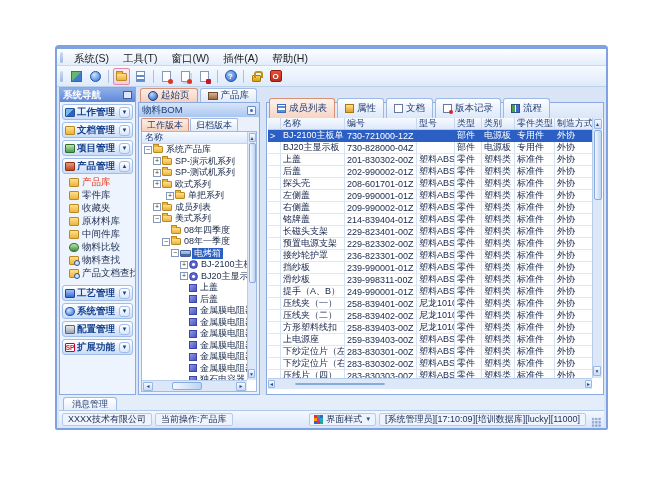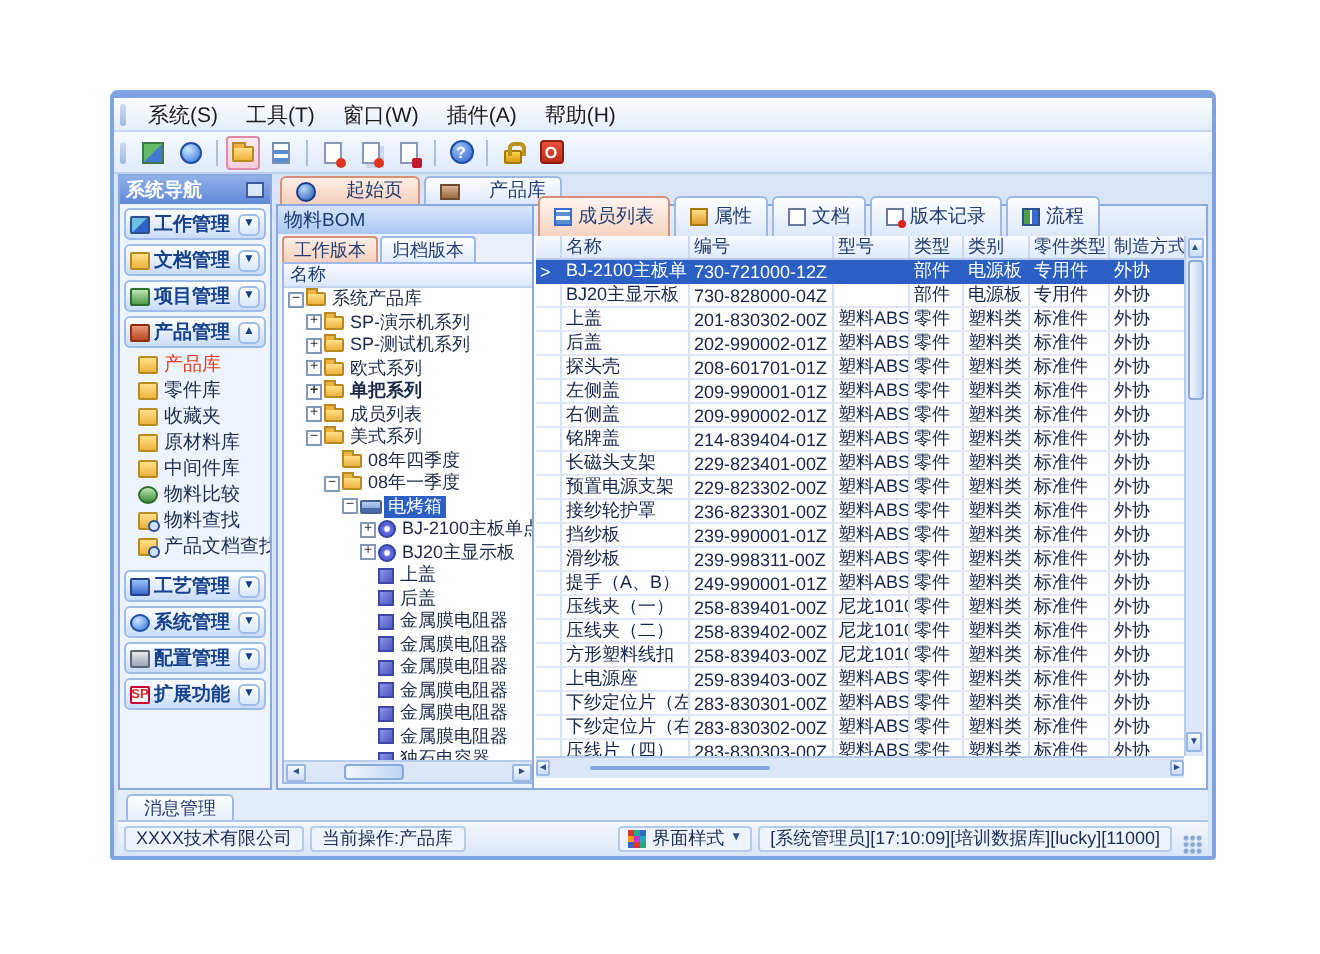--- a/index.html
+++ b/index.html
@@ -75,31 +75,31 @@
   [data-name="sp-icon"] { background:#fff; border-color:#c03; color:#d22; font-size:6.5px; font-weight:bold;
     display:flex; align-items:center; justify-content:center; }
   [data-name="compare-icon"] { background:linear-gradient(#bfe4b4,#3c8e3a); border-color:#2e6e2c; border-radius:50%; }
   [data-name="material-search-icon"],[data-name="doc-search-icon"] { position:relative; }
   [data-name="material-search-icon"]::after,[data-name="doc-search-icon"]::after { content:"";
     position:absolute; right:-2px; bottom:-2px; width:4px; height:4px; border:1px solid #2c4f8e;
     border-radius:50%; background:#cfe2fa; }
   
   .rightzone { position:absolute; left:79px; top:0; right:0; bottom:0; }
   .doctabs { height:15px; display:flex; align-items:flex-end; gap:2px; padding-left:2px; }
-  .dtab { height:14px; display:flex; align-items:center; gap:15px; padding:4px 7px; font-size:9.5px;
+  .dtab { height:14px; display:flex; align-items:center; gap:3px; padding:4px 7px; font-size:9.5px;
     border:1px solid #9db9e6; border-bottom:none; border-radius:3px 3px 0 0; color:#223c72;
     background:linear-gradient(#fefefe,#dde9fa); }
   .dtab.active { background:linear-gradient(#fdeee6,#f5cfbc); border-color:#d98f76; }
   [data-name="home-icon"] { width:10px; height:10px; border-radius:50%; flex:none;
     background:radial-gradient(circle at 35% 30%,#b8d8fa,#2456b4); border:1px solid #16складc; border:1px solid #163c8c; }
   [data-name="product-tab-icon"] { width:10px; height:8px; flex:none; border:1px solid #6e4a2e;
     background:linear-gradient(#d8b494,#9e6a42); }
   .panels { position:absolute; top:15px; left:0; right:0; bottom:0; }
   
-  .bom { position:absolute; left:0; top:0; width:142px; bottom:0;
+  .bom { position:absolute; left:0; top:0; width:122px; bottom:0;
     background:#eaf1fc; border:1px solid #89a9e0; }
   .bom-head { height:14px; display:flex; align-items:center; padding:0 3px;
     background:linear-gradient(#d8e6fa,#a9c6f0); font-size:9.5px; color:#1c3c74; }
   .bom-head .lbl { flex:1; }
   [data-name="pin-icon"] { width:9px; height:9px; border:1px solid #6e8cc0; background:#f2f7fe;
     border-radius:1px; position:relative; flex:none; }
   [data-name="pin-icon"]::after { content:""; position:absolute; left:2px; top:2px; width:3px; height:3px;
     border-radius:50%; background:#3a6ad0; }
   .bom-tabs { height:14px; display:flex; align-items:flex-end; gap:1px; padding-left:2px; }
   .btab { height:13px; padding:0 5px; display:flex; align-items:center; font-size:9px; color:#223c72;
@@ -368,21 +368,21 @@
                   <div class="trow" data-name="tree-node-2" style="padding-left: 11px;">
                     <span class="exp" data-name="expand-node-icon">+</span>
                     <span class="ticon t-folder" data-name="folder-icon"></span>
                     <span class="lbl" data-name="tree-node-label">SP-测试机系列</span>
                   </div>
                   <div class="trow" data-name="tree-node-3" style="padding-left: 11px;">
                     <span class="exp" data-name="expand-node-icon">+</span>
                     <span class="ticon t-folder" data-name="folder-icon"></span>
                     <span class="lbl" data-name="tree-node-label">欧式系列</span>
                   </div>
-                  <div class="trow" data-name="tree-node-4" style="padding-left: 11px; font-weight: bold;">
+                  <div class="trow" data-name="tree-node-4" style="padding-left: 24px;">
                     <span class="exp" data-name="expand-node-icon">+</span>
                     <span class="ticon t-folder" data-name="folder-icon"></span>
                     <span class="lbl" data-name="tree-node-label">单把系列</span>
                   </div>
                   <div class="trow" data-name="tree-node-5" style="padding-left: 11px;">
                     <span class="exp" data-name="expand-node-icon">+</span>
                     <span class="ticon t-folder" data-name="folder-icon"></span>
                     <span class="lbl" data-name="tree-node-label">成员列表</span>
                   </div>
                   <div class="trow" data-name="tree-node-6" style="padding-left: 11px;">

